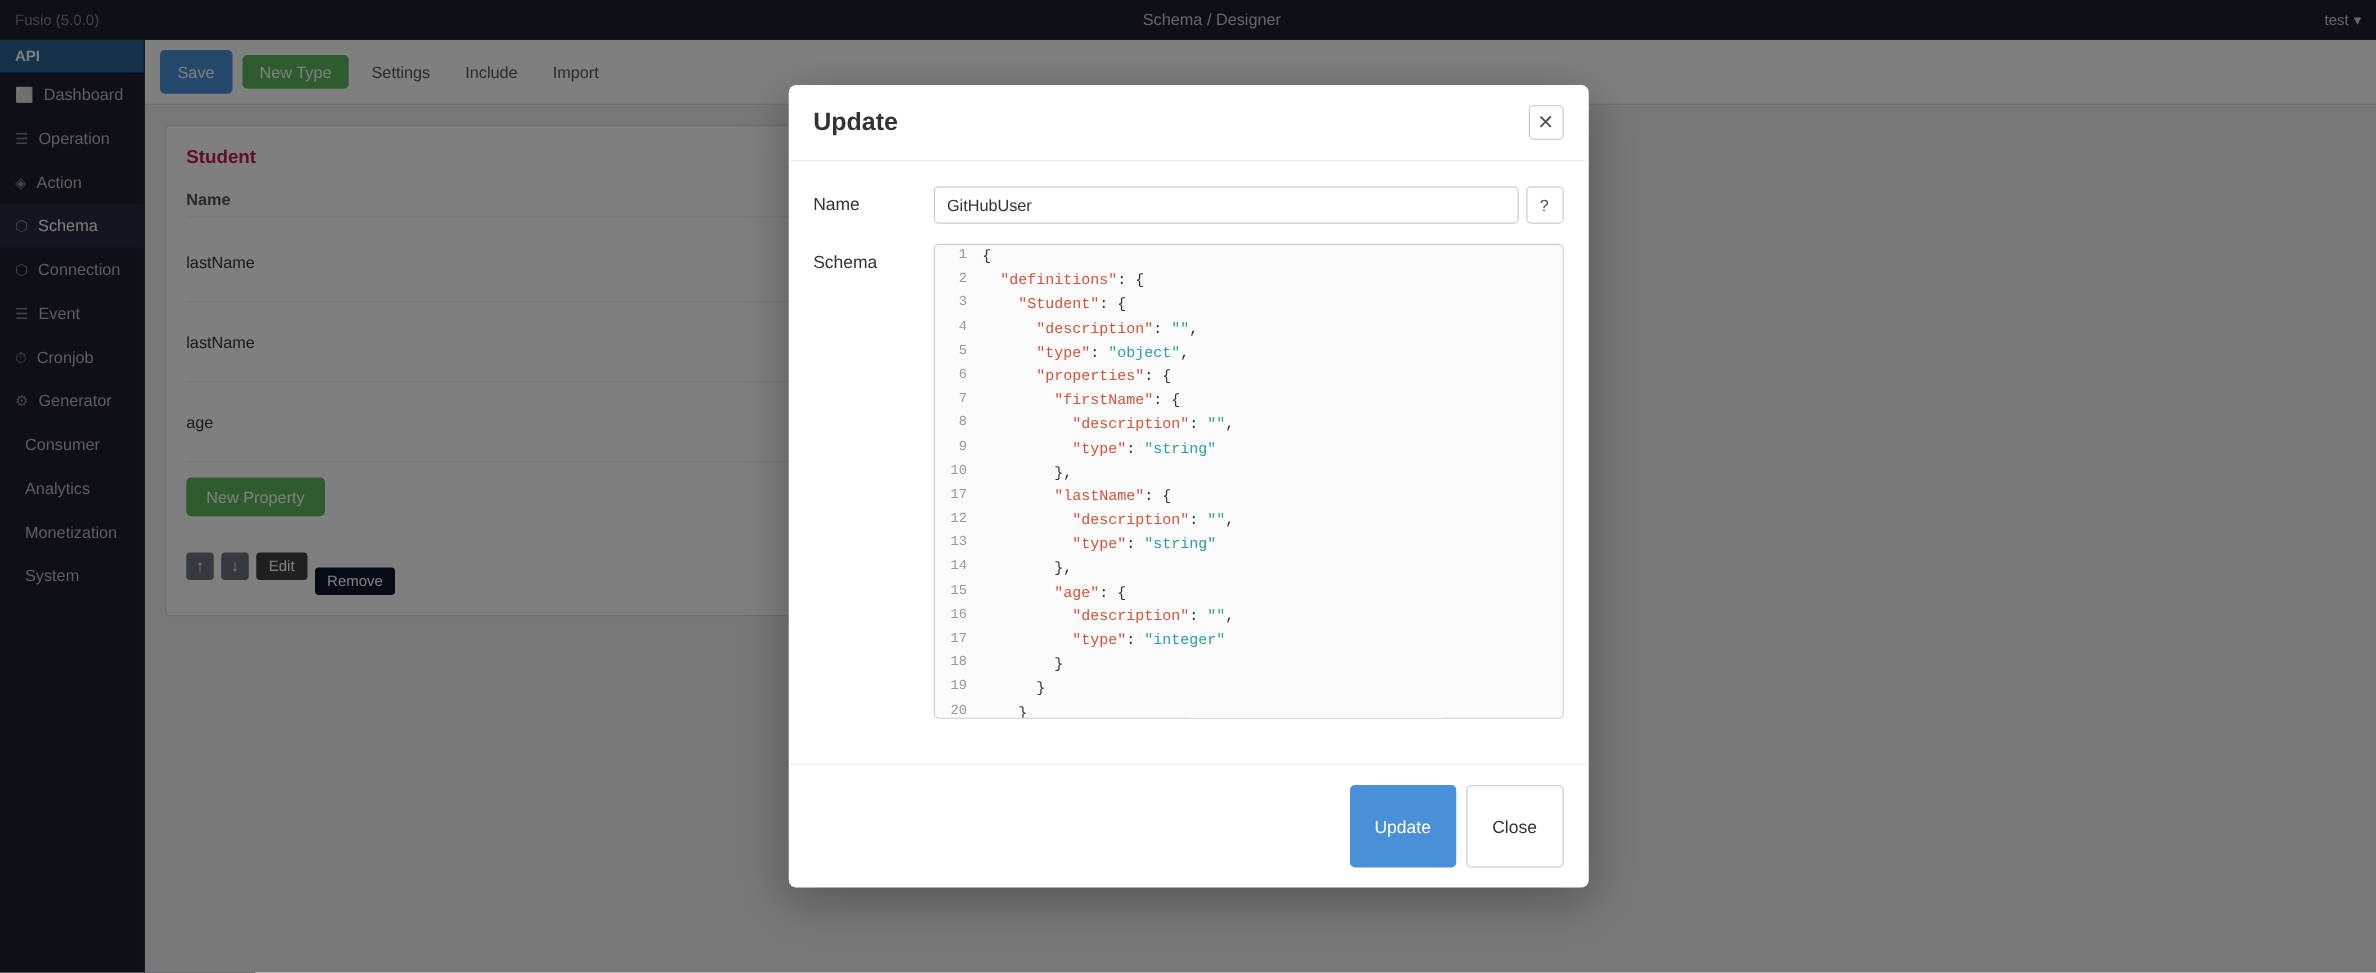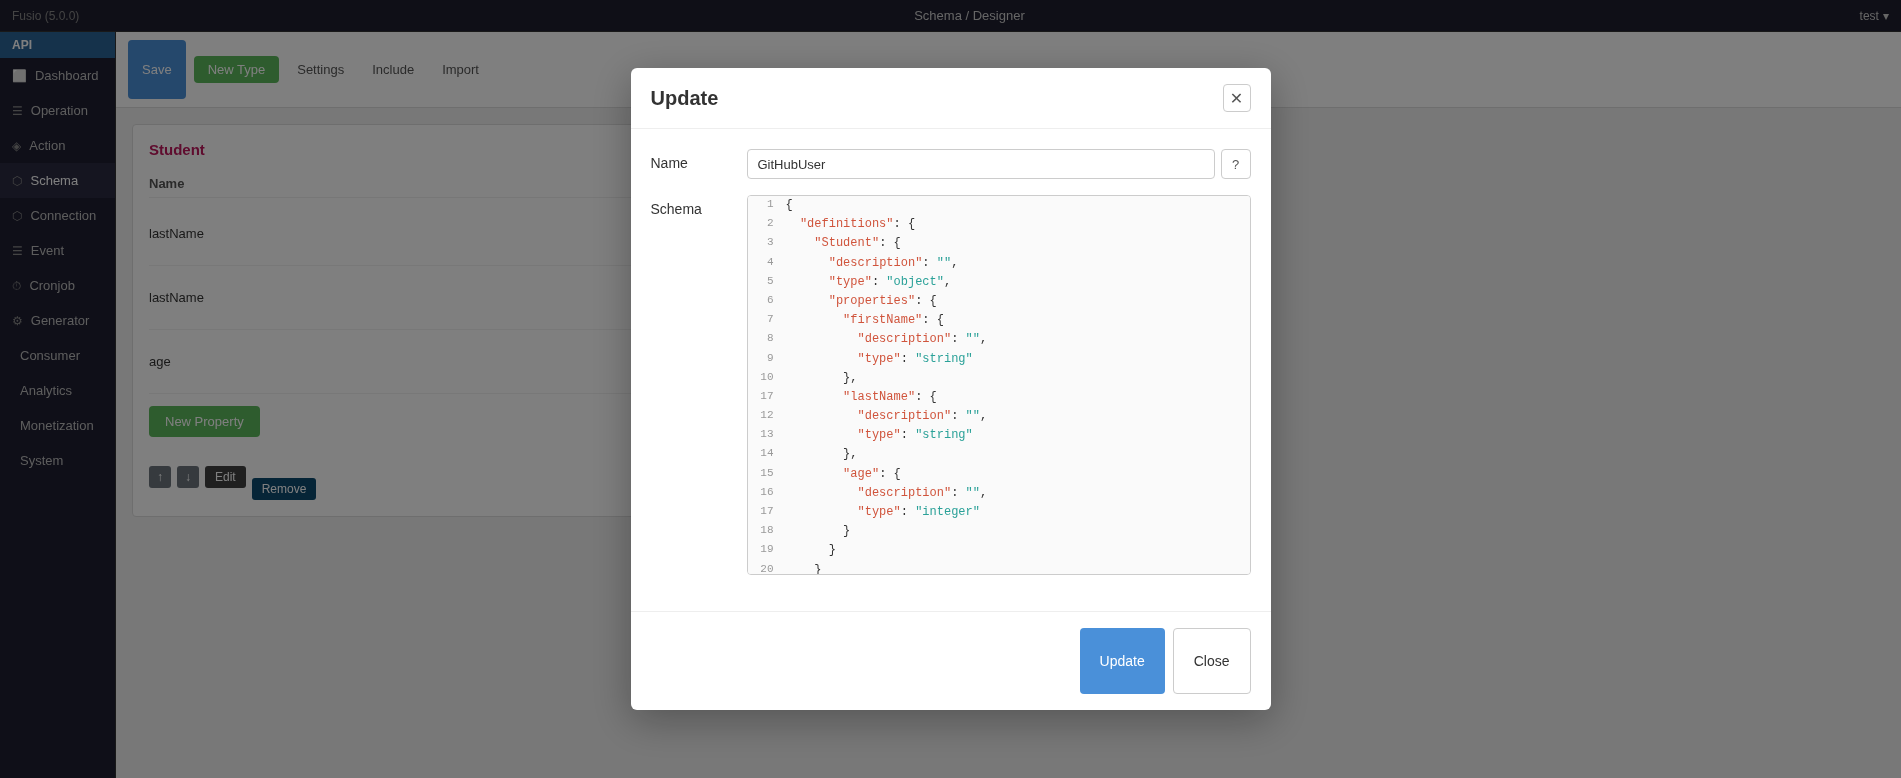--- a/index.html
+++ b/index.html
@@ -71,21 +71,21 @@
       border-bottom: 1px solid #ddd;
       padding: 8px 12px;
       display: flex;
       align-items: center;
       gap: 8px;
     }
     .btn-save {
       background: #4a90d9;
       color: #fff;
       border: none;
-      padding: 22px 14px;
+      padding: 10px 14px;
       border-radius: 4px;
       cursor: pointer;
       font-size: 13px;
     }
     .btn-new-type {
       background: #5cb85c;
       color: #fff;
       border: none;
       padding: 6px 14px;
       border-radius: 4px;
@@ -158,21 +158,21 @@
     .btn-edit {
       background: #404040;
       color: #fff;
       border: none;
       padding: 4px 10px;
       border-radius: 3px;
       cursor: pointer;
       font-size: 12px;
     }
     .btn-remove {
-      background: #0c4a6e;
+      background: #0f172a;
       color: #fff;
       border: none;
       padding: 4px 10px;
       border-radius: 3px;
       cursor: pointer;
       font-size: 12px;
       margin-top: 25px;
     }
     .btn-new-property {
       background: #5cb85c;

